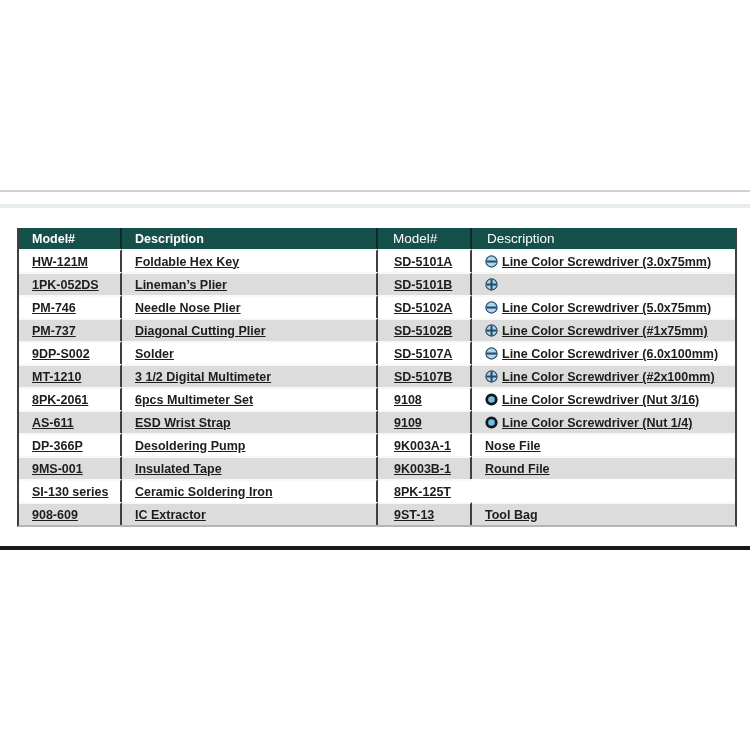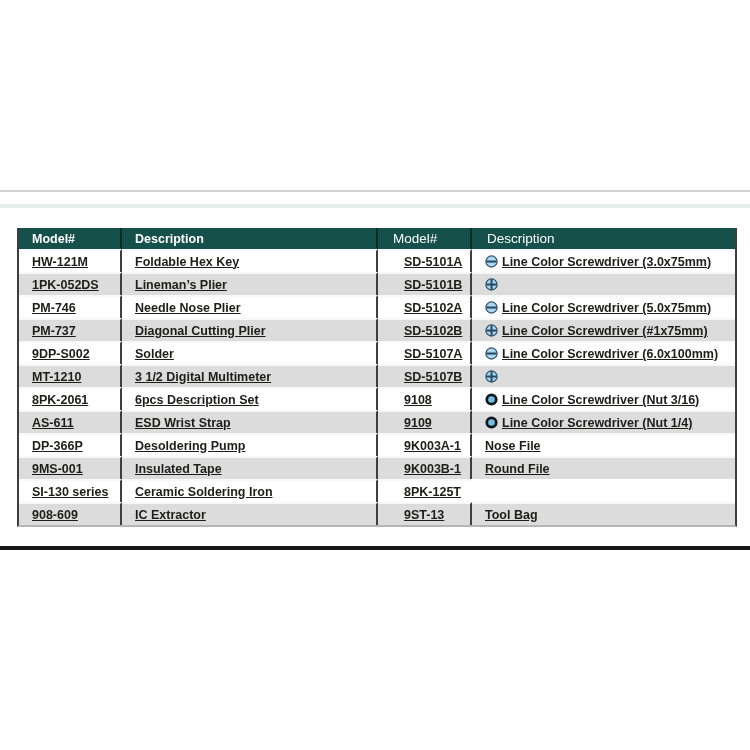--- a/index.html
+++ b/index.html
@@ -50,21 +50,21 @@
   }
   .cell:last-child{border-right:none;}
   .head-row .cell{
     height:21px;background:var(--teal);color:#ffffff;
     border-right-color:rgba(0,0,0,0.45);
   }
   .head-row .cell.right-head{font-weight:400;font-size:13.5px;padding-left:15px;}
   .body-row .cell{border-top:2px solid var(--row-sep);text-decoration:underline;}
   .body-row.odd .cell{background:var(--row-white);}
   .body-row.even .cell{background:var(--row-gray);text-align:right;}
-  .cell.model-right{padding-left:26px;}
+  .cell.model-right{padding-left:16px;}
   .cell.desc-right{}
   .icon-slot{display:inline-flex;align-items:center;margin-right:4px;}
   .icon-slot:empty{display:none;}
   .icon-slot svg{display:block;}
 </style>
 </head>
 <body>
 
 <div class="thin-top-line"></div>
 <div class="faint-band"></div>
@@ -158,26 +158,27 @@
     <div class="cell">3 1/2 Digital Multimeter</div>
     <div class="cell model-right">SD-5107B</div>
     <div class="cell desc-right">
       <span class="icon-slot">
   <svg width="13" height="13" viewBox="0 0 16 16">
     <circle cx="8" cy="8" r="6.9" fill="#a9d7ec" stroke="#2a4a66" stroke-width="1.4"></circle>
     <rect x="1.6" y="6.8" width="12.8" height="2.5" fill="#2a4a66"></rect>
     <rect x="6.8" y="1.6" width="2.5" height="12.8" fill="#2a4a66"></rect>
   </svg>
 </span>
+      <span>Line Color Screwdriver (#2x100mm)</span>
     </div>
   </div>
 
   <div class="t-row body-row odd">
     <div class="cell">8PK-2061</div>
-    <div class="cell">6pcs Description Set</div>
+    <div class="cell">6pcs Multimeter Set</div>
     <div class="cell model-right">9108</div>
     <div class="cell desc-right">
       <span class="icon-slot">
   <svg width="13" height="13" viewBox="0 0 16 16">
     <circle cx="8" cy="8" r="5.8" fill="#6fc0e4" stroke="#10181e" stroke-width="3.4"></circle>
   </svg>
 </span>
       <span>Line Color Screwdriver (Nut 3/16)</span>
     </div>
   </div>

